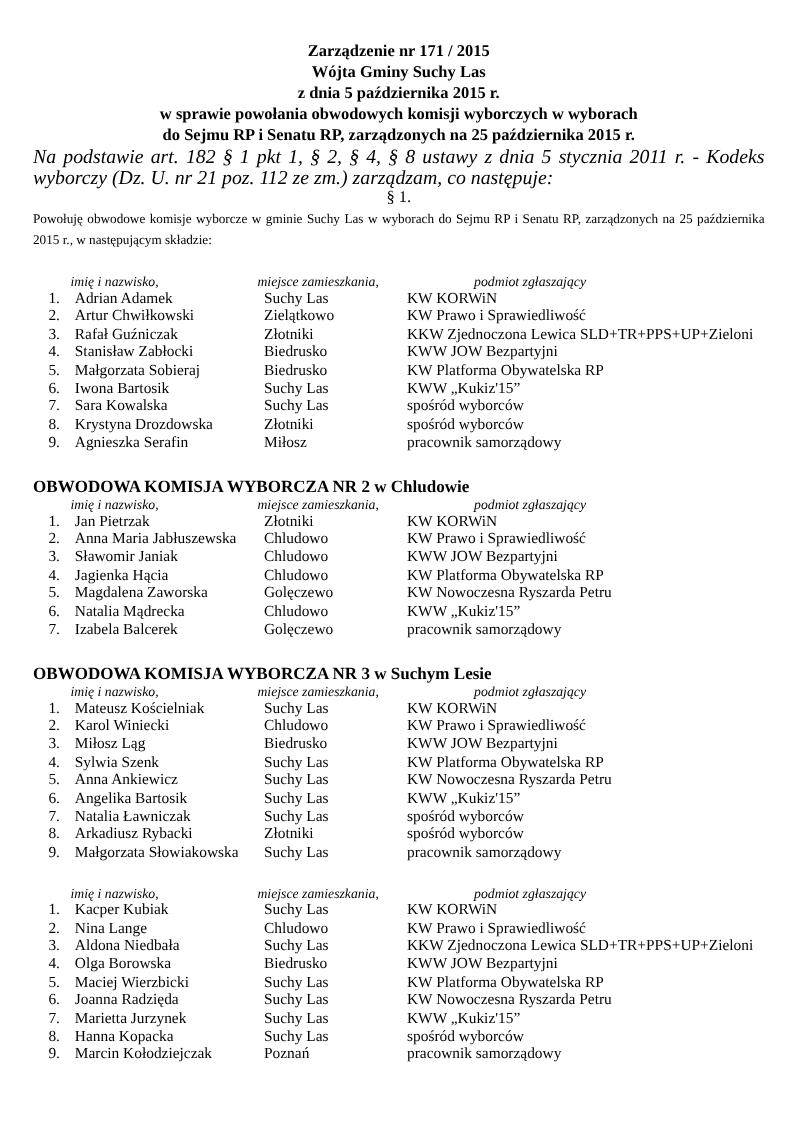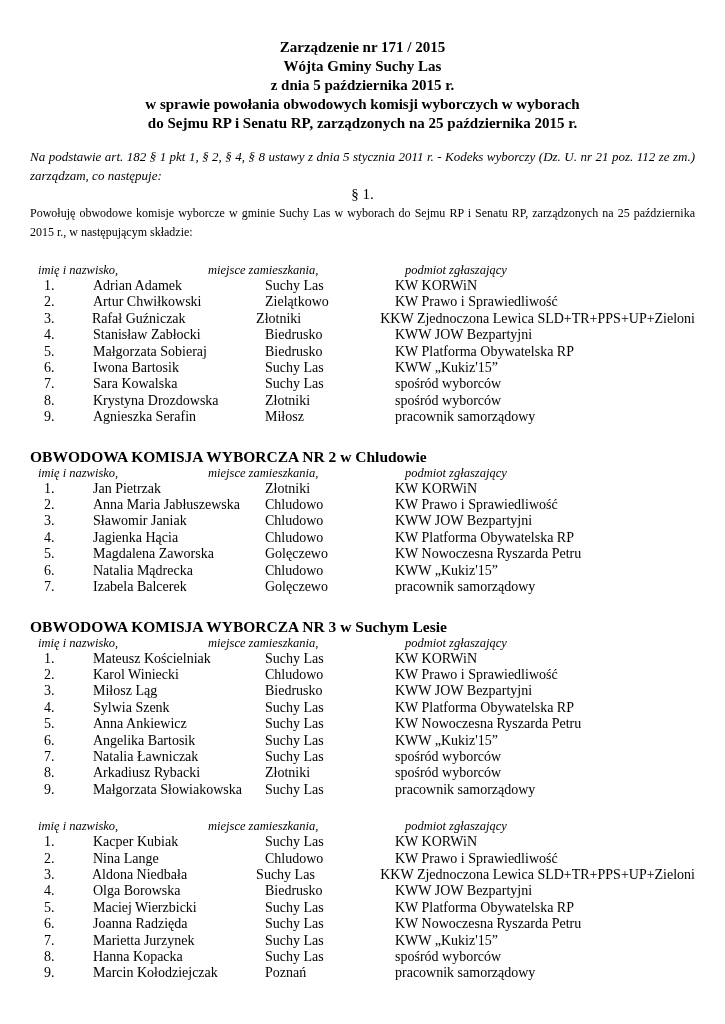--- a/index.html
+++ b/index.html
@@ -5,32 +5,32 @@
   * { margin:0; padding:0; box-sizing:border-box; }
   html,body { background:#ffffff; }
   body {
     width:725px; height:1024px;
     color:#000;
     font-family:"Liberation Serif", serif;
     overflow:hidden;
   }
   .page { padding:38px 30px 0 30px; width:725px; }
   .title-block { text-align:center; font-weight:bold; font-size:15px; line-height:19px; }
-  .legal { font-style:italic; font-size:13px; line-height:19px; text-align:justify; margin-top:14px; }
+  .legal { font-style:italic; font-size:18px; line-height:19px; text-align:justify; }
   .smark { text-align:center; font-size:15px; line-height:19px; }
   .intro { font-size:12px; line-height:19px; text-align:justify; }
   .commission { margin-top:21px; }
   .c-title { font-size:15.5px; font-weight:bold; line-height:19px; font-family:"Liberation Serif", serif; }
   .col-head { display:flex; font-style:italic; font-size:12.5px; line-height:15px; }
-  .ch-name { margin-left:8px; width:170px; }
+  .ch-name { margin-left:34px; width:170px; }
   .ch-place { width:197px; }
   .ch-entity { flex:1; }
   .row { display:flex; font-size:14px; line-height:16.4px; }
   .no { margin-left:14px; width:24px; }
-  .nm { width:172px; white-space:nowrap;margin-left:25px; }
+  .nm { width:172px; white-space:nowrap; }
   .pl { width:130px; white-space:nowrap; }
   .en { flex:1; white-space:nowrap; }
 </style>
 </head>
 <body>
 
 <div class="page">
 
   <div class="title-block">
     <div>Zarządzenie nr 171 / 2015</div>

